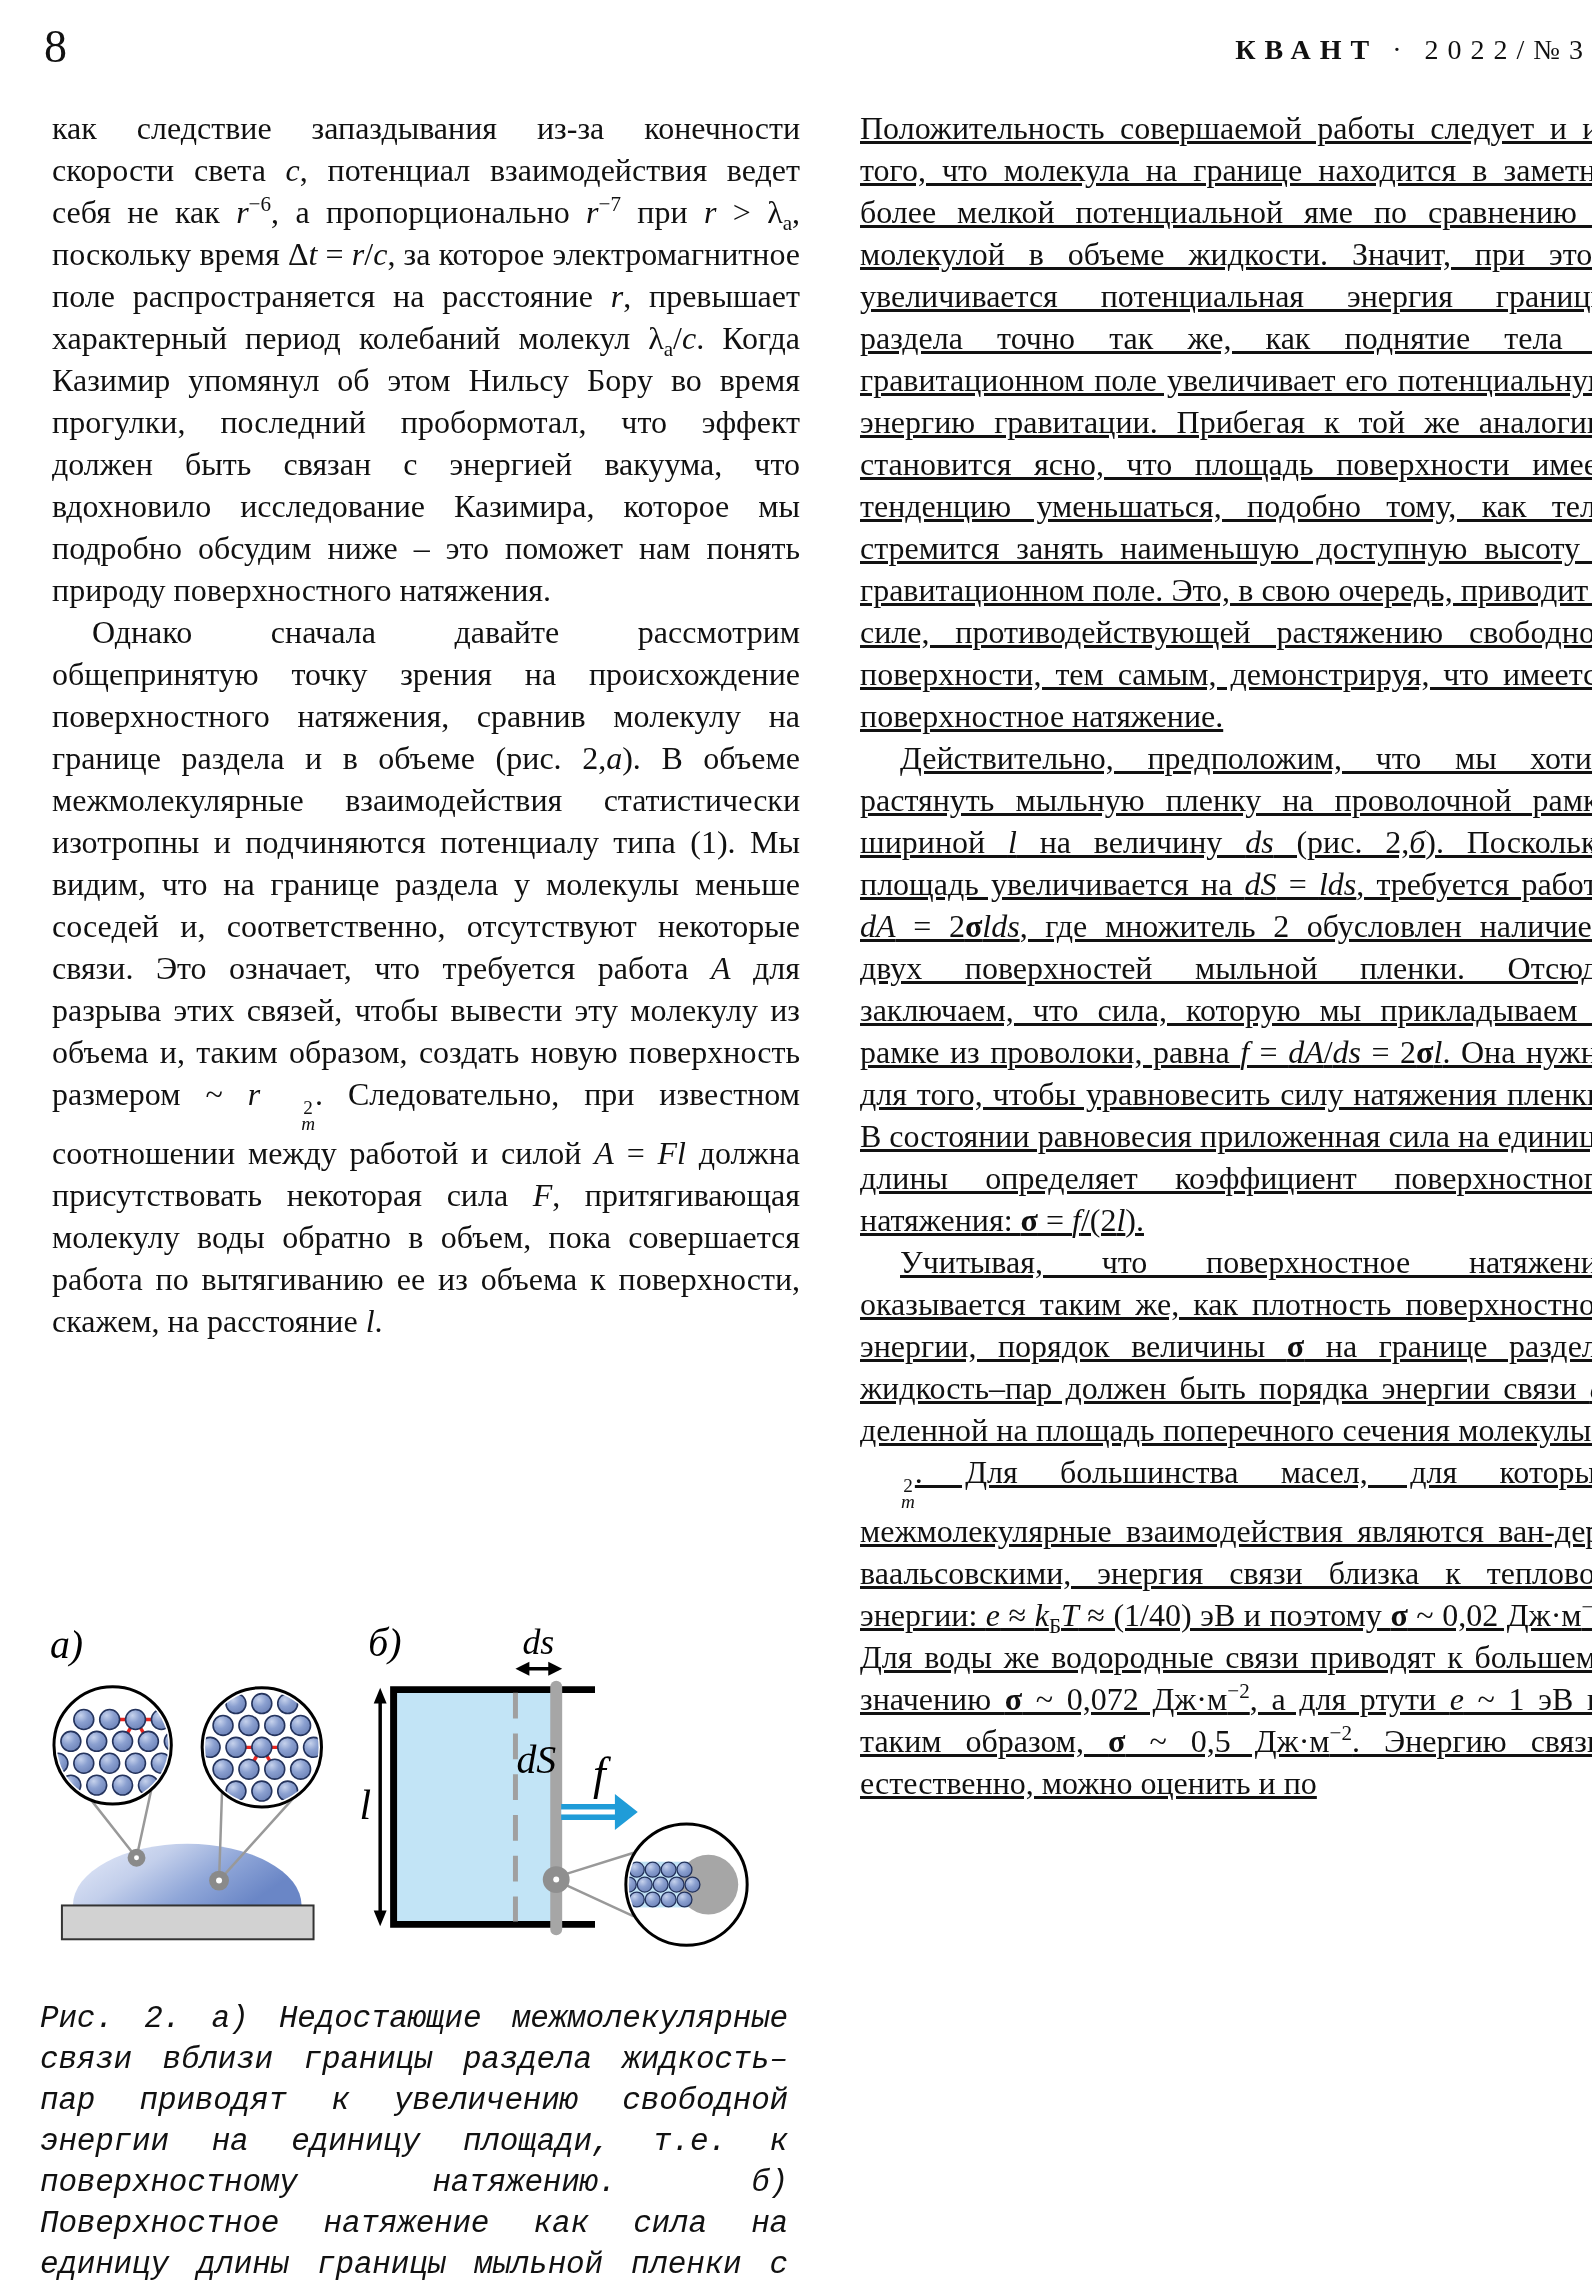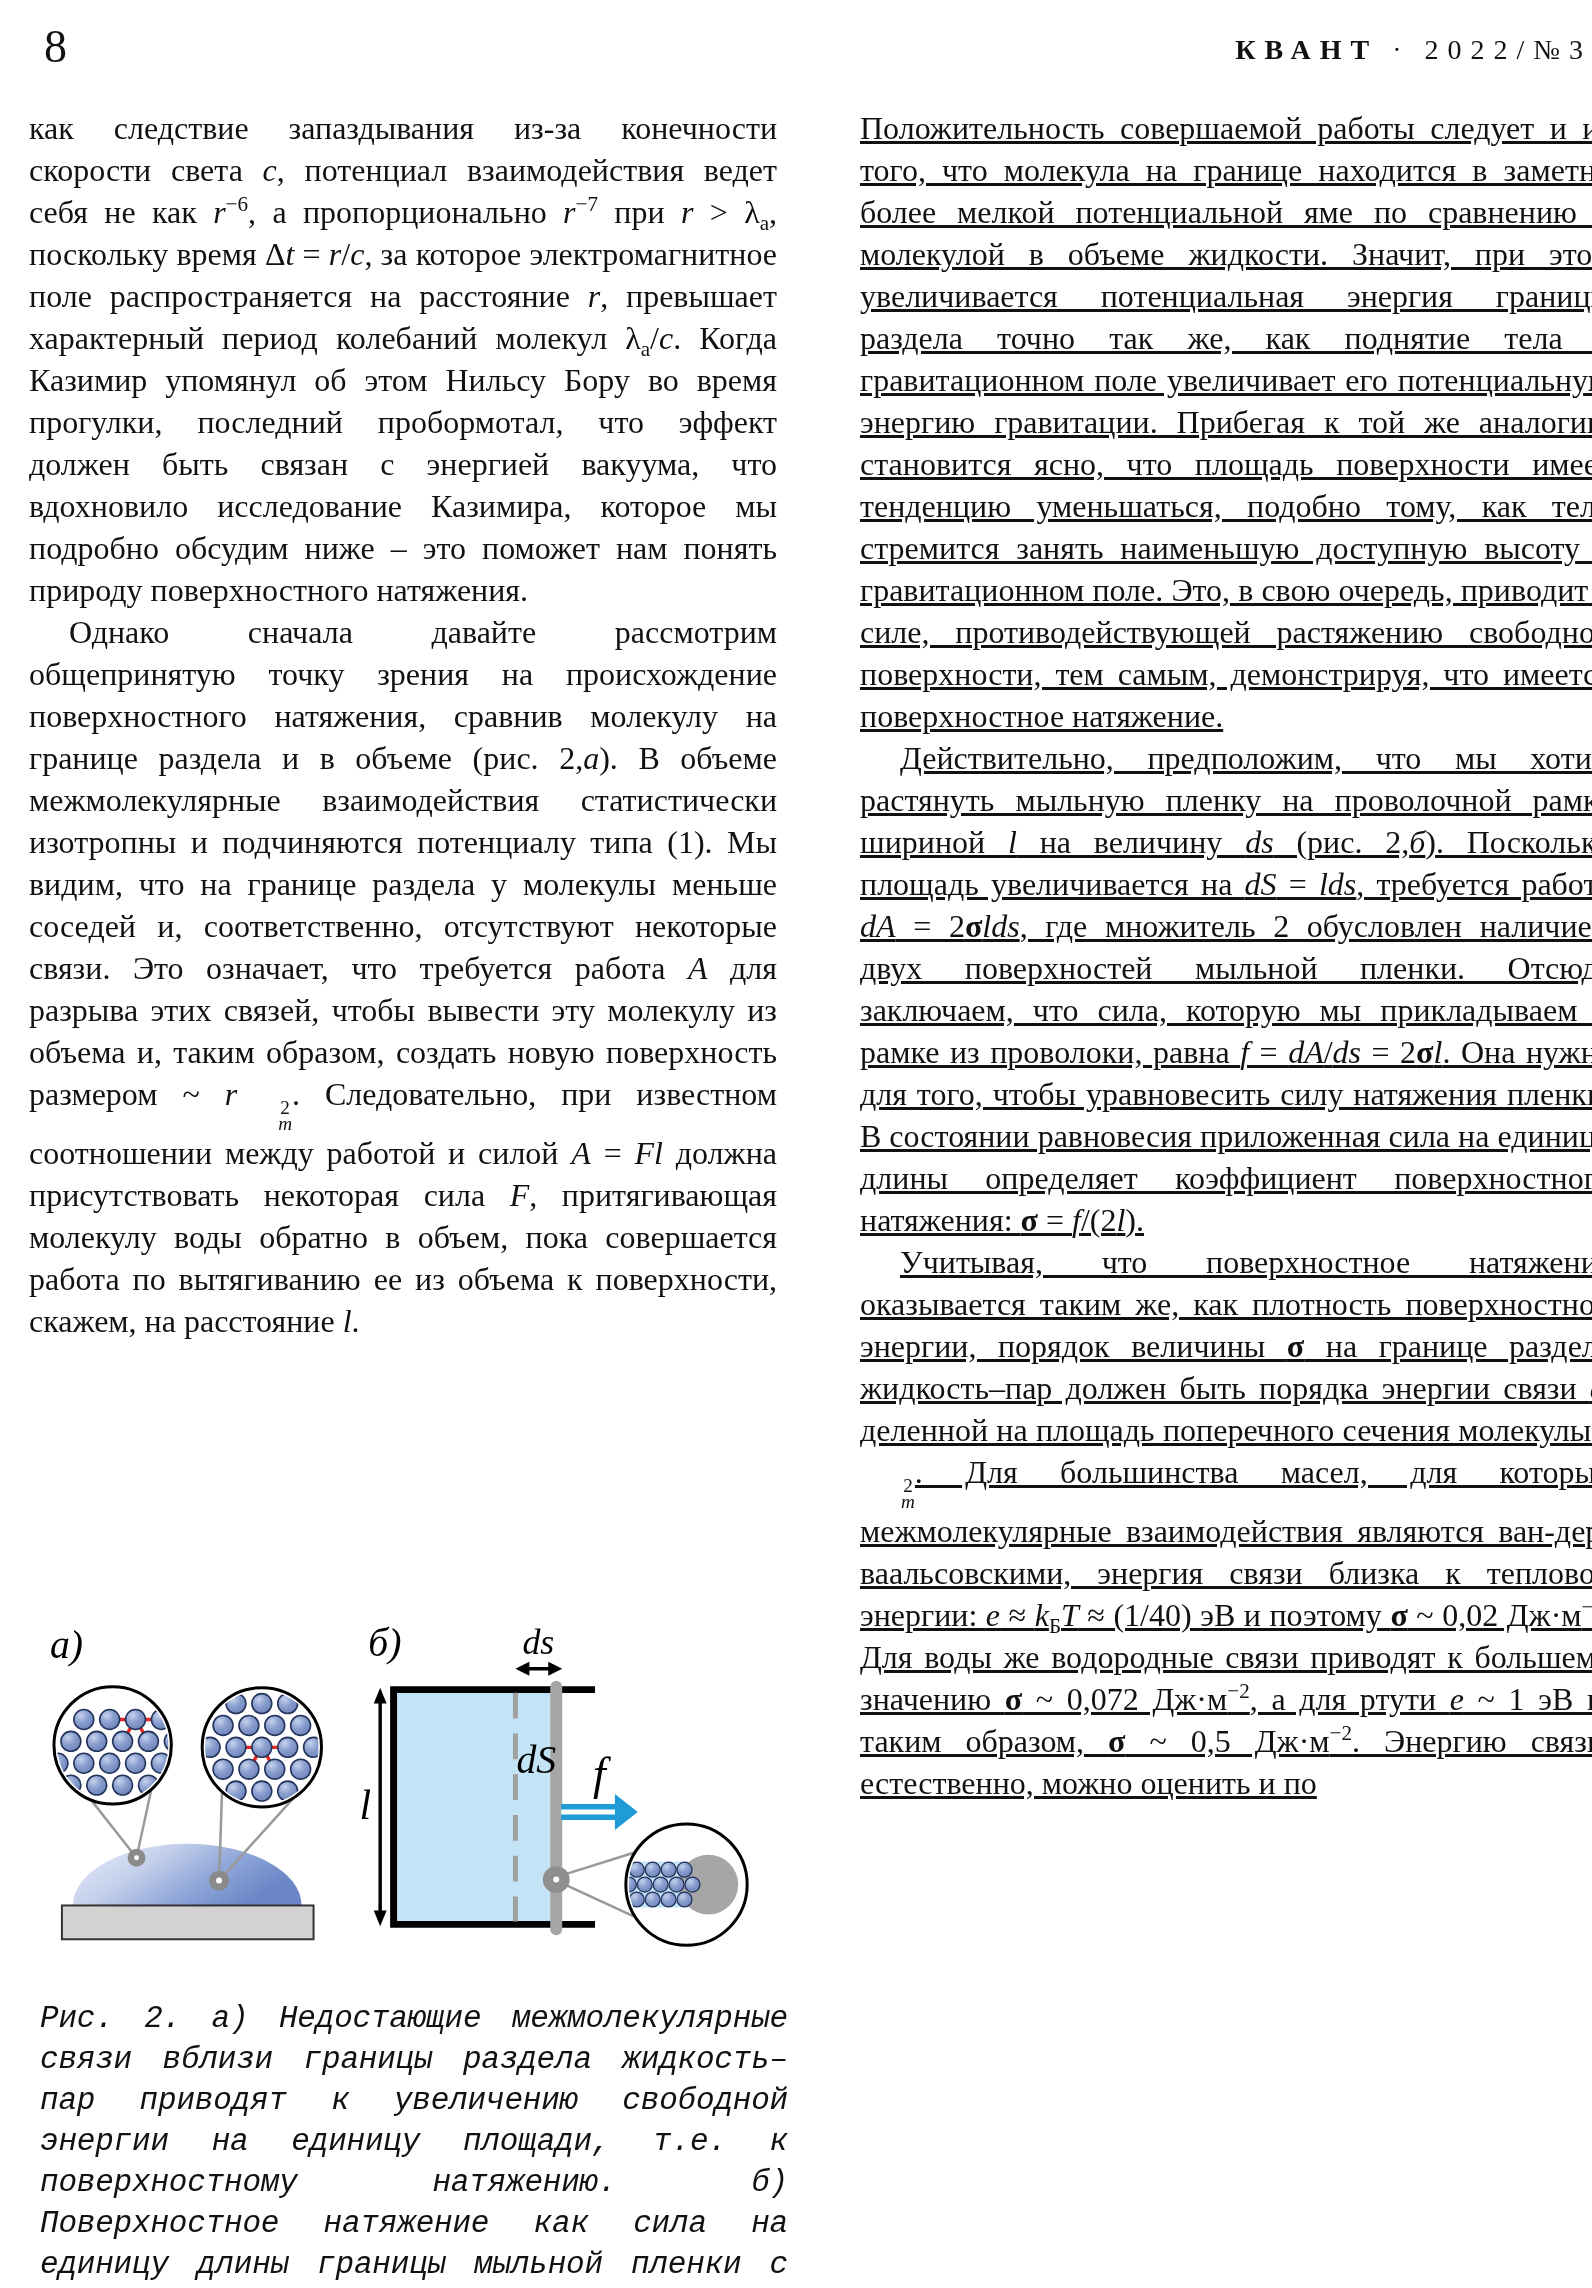--- a/index.html
+++ b/index.html
@@ -10,21 +10,21 @@
   html,body{margin:0;padding:0;}
   body{
     width:1592px;height:2289px;background:#ffffff;color:var(--text_black);
     font-family:"Liberation Serif",serif;position:relative;overflow:hidden;
   }
   .pagenum{position:absolute;left:44px;top:20px;font-size:46px;font-weight:400;}
   .journal{position:absolute;left:0;right:0;top:34px;text-align:right;font-size:28px;letter-spacing:9px;white-space:nowrap;}
   .journal .t{font-weight:700;}
   .journal .sep{padding:0 14px;}
   .col{position:absolute;top:107px;width:748px;font-size:32px;line-height:42px;text-align:justify;overflow:hidden;}
-  .col-left{left:29px;height:1504px;}
+  .col-left{left:52px;height:1504px;}
   .col-right{left:860px;width:752px;height:2131px;text-decoration:underline;}
   .col p{margin:0;}
   .col p.indent{text-indent:40px;}
   .col i{font-style:italic;}
   sup{font-size:66%;vertical-align:super;line-height:0;}
   sub{font-size:66%;vertical-align:sub;line-height:0;}
   .stk{display:inline-flex;flex-direction:column;align-items:center;font-size:60%;line-height:0.85;vertical-align:-0.45em;margin-left:1px;}
   .figure{position:absolute;left:40px;top:1624px;width:746px;height:366px;}
   .figure svg{display:block;}
   .fig-label{font-family:"Liberation Serif",serif;font-style:italic;}

